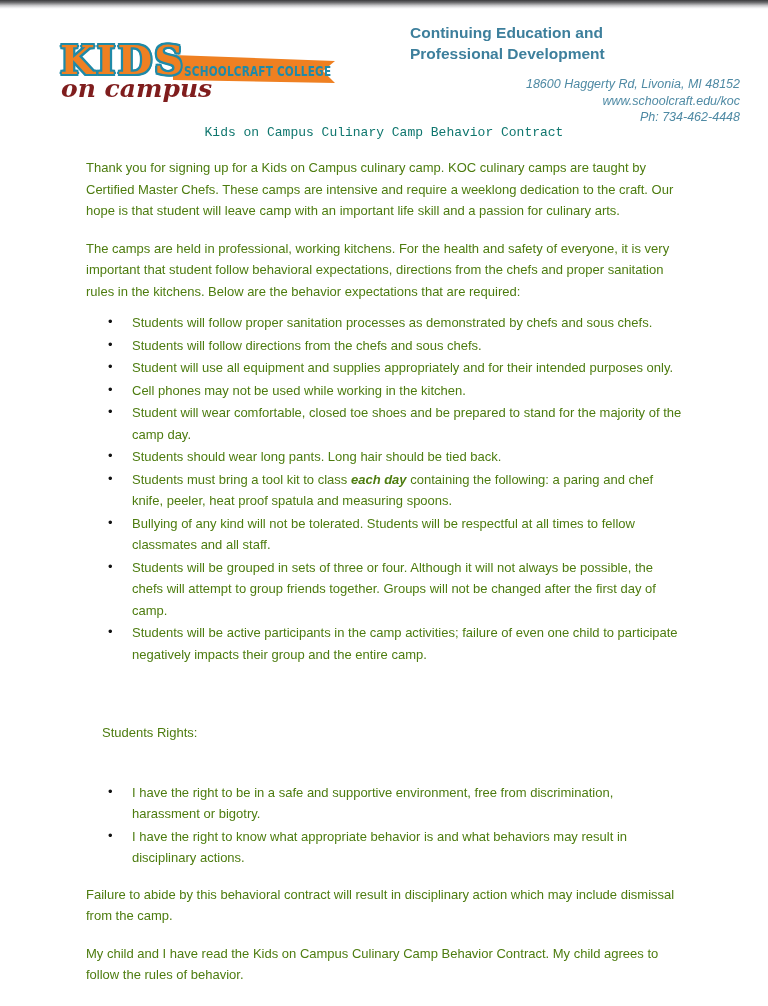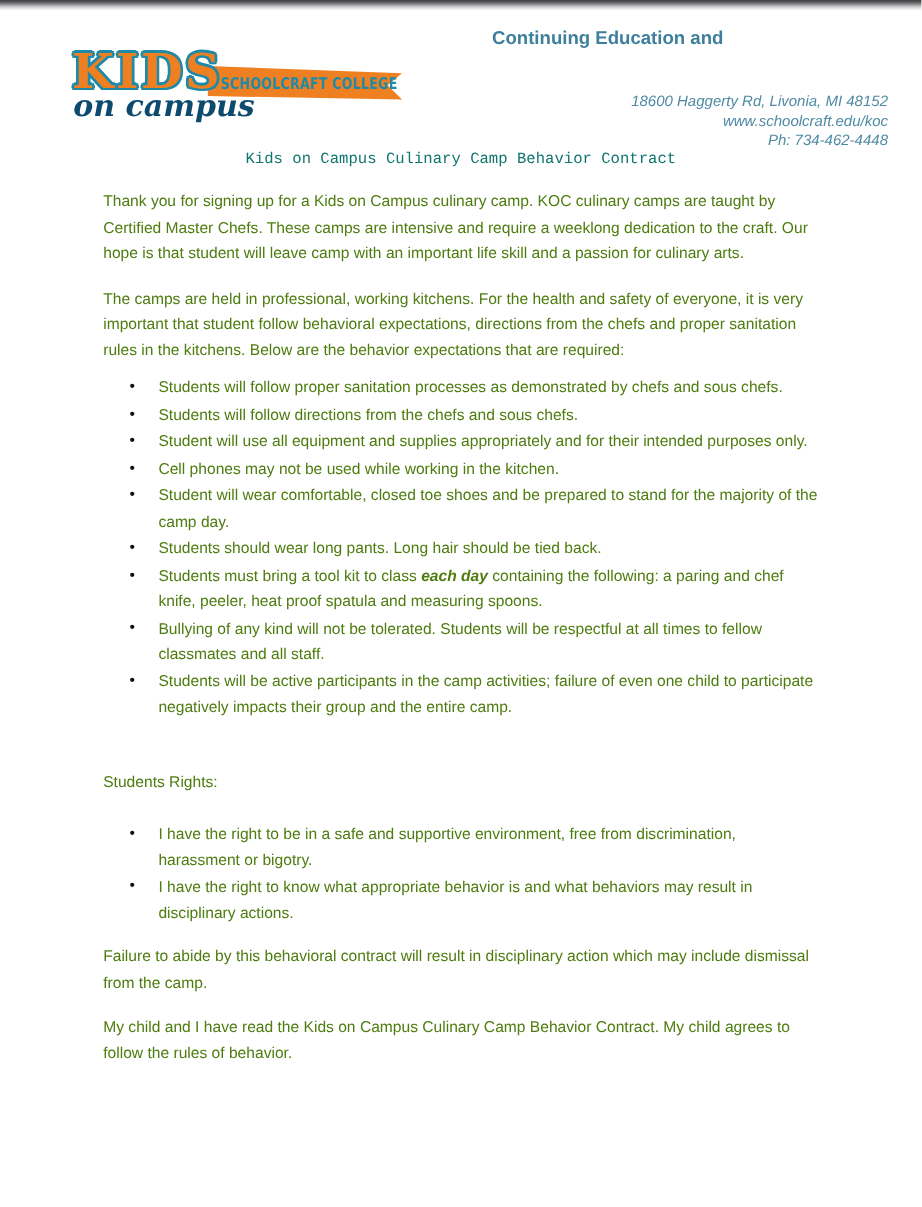--- a/index.html
+++ b/index.html
@@ -70,21 +70,21 @@
   }
   .logo-oncampus {
     position: absolute;
     left: 1px;
     top: 36px;
     font-family: "DejaVu Serif", serif;
     font-style: italic;
     font-weight: bold;
     font-size: 25px;
     line-height: 25px;
-    color: #0c4a6e;
+    color: #7f1d1d;
     white-space: nowrap;
   }
   .pennant {
     position: absolute;
     left: 113px;
     top: 13px;
     width: 162px;
     height: 36px;
   }
   .pennant svg { display:block; width:162px; height:36px; }
@@ -177,21 +177,21 @@
     top: -1px;
     font-size: 13px;
     color: #111;
   }
   .b-em { font-weight: bold; font-style: italic; }
 
   .gap-lg { height: 40px; }
   .gap-md { height: 22px; }
   .gap-sm { height: 14px; }
 
-  .section-label { margin: 0; }
+  .section-label { margin: 16px; }
 </style>
 </head>
 <body>
 
 <div class="page">
 
   <div class="top-edge"></div>
 
   <div class="header">
 
@@ -201,20 +201,21 @@
           <path d="M0 2 L162 8 L150 18 L162 30 L0 27 Z" fill="#ef8022"></path>
         </svg>
       </div>
       <div class="logo-kids">KIDS</div>
       <div class="logo-oncampus">on campus</div>
       <div class="pennant-label">SCHOOLCRAFT COLLEGE</div>
     </div>
 
     <div class="dept">
       <div>Continuing Education and</div>
+      <div>Professional Development</div>
     </div>
 
     <div class="contact">
       <div>18600 Haggerty Rd, Livonia, MI 48152</div>
       <div>www.schoolcraft.edu/koc</div>
       <div>Ph: 734-462-4448</div>
     </div>
 
   </div>
 
@@ -228,20 +229,21 @@
 
     <ul class="bullets">
       <li>Students will follow proper sanitation processes as demonstrated by chefs and sous chefs.</li>
       <li>Students will follow directions from the chefs and sous chefs.</li>
       <li>Student will use all equipment and supplies appropriately and for their intended purposes only.</li>
       <li>Cell phones may not be used while working in the kitchen.</li>
       <li>Student will wear comfortable, closed toe shoes and be prepared to stand for the majority of the camp day.</li>
       <li>Students should wear long pants. Long hair should be tied back.</li>
       <li><span>Students must bring a tool kit to class </span><span class="b-em">each day</span><span> containing the following: a paring and chef knife, peeler, heat proof spatula and measuring spoons.</span></li>
       <li>Bullying of any kind will not be tolerated. Students will be respectful at all times to fellow classmates and all staff.</li>
+      <li>Students will be grouped in sets of three or four. Although it will not always be possible, the chefs will attempt to group friends together.  Groups will not be changed after the first day of camp.</li>
       <li>Students will be active participants in the camp activities; failure of even one child to participate negatively impacts their group and the entire camp.</li>
     </ul>
 
     <div class="gap-lg"></div>
 
     <p class="section-label">Students Rights:</p>
 
     <div class="gap-md"></div>
 
     <ul class="bullets">

